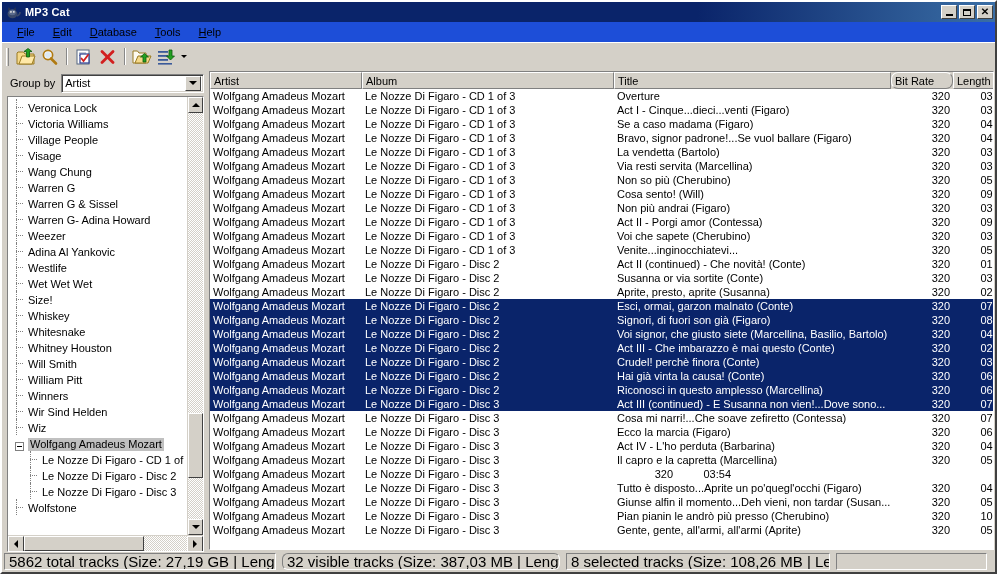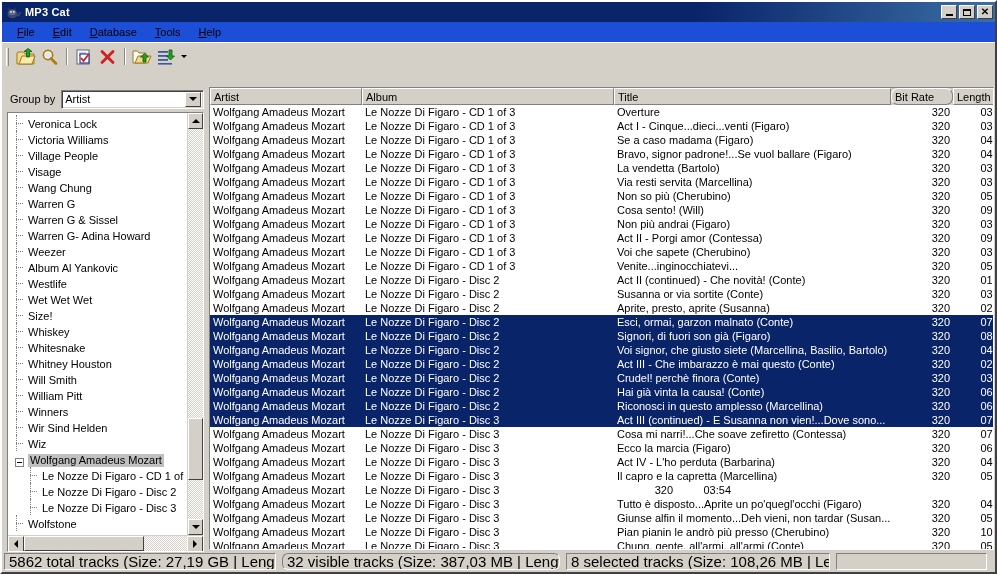--- a/index.html
+++ b/index.html
@@ -95,21 +95,21 @@
   }
   .tb-arrow:after {
     content: ""; width: 0; height: 0;
     border-left: 3px solid transparent; border-right: 3px solid transparent;
     border-top: 3px solid #000;
   }
 
   
   .body {
     flex: 1 1 auto; display: flex;
-    padding: 0 0 0 2px; min-height: 0; margin-top: 16px;
+    padding: 0 0 0 2px; min-height: 0;
   }
   .left-pane {
     width: 205px; flex: 0 0 205px;
     display: flex; flex-direction: column;
     padding-right: 2px; min-height: 0;
   }
   .groupby-row {
     height: 26px; flex: 0 0 26px;
     display: flex; align-items: center;
     padding-left: 6px;
@@ -451,21 +451,21 @@
               <div class="tnode">
                 <span class="hit"></span>
                 <span class="tlabel">Warren G- Adina Howard</span>
               </div>
               <div class="tnode">
                 <span class="hit"></span>
                 <span class="tlabel">Weezer</span>
               </div>
               <div class="tnode">
                 <span class="hit"></span>
-                <span class="tlabel">Album Al Yankovic</span>
+                <span class="tlabel">Adina Al Yankovic</span>
               </div>
               <div class="tnode">
                 <span class="hit"></span>
                 <span class="tlabel">Westlife</span>
               </div>
               <div class="tnode">
                 <span class="hit"></span>
                 <span class="tlabel">Wet Wet Wet</span>
               </div>
               <div class="tnode">
@@ -795,21 +795,21 @@
             <div class="cell c-artist">Wolfgang Amadeus Mozart</div>
             <div class="cell c-album">Le Nozze Di Figaro - Disc 3</div>
             <div class="cell c-title">Pian pianin le andrò più presso (Cherubino)</div>
             <div class="cell c-bit">320</div>
             <div class="cell c-len">10:32</div>
             <div class="cell c-pad"></div>
           </div>
           <div class="lv-row">
             <div class="cell c-artist">Wolfgang Amadeus Mozart</div>
             <div class="cell c-album">Le Nozze Di Figaro - Disc 3</div>
-            <div class="cell c-title">Chung, gente, all'armi, all'armi (Conte)</div>
+            <div class="cell c-title">Gente, gente, all'armi, all'armi (Aprite)</div>
             <div class="cell c-bit">320</div>
             <div class="cell c-len">05:08</div>
             <div class="cell c-pad"></div>
           </div>
         </div>
     </div>
   </div>
 
   <div class="statusbar">
     <div class="sb-panel sb-p1">5862 total tracks (Size: 27,19 GB | Length: 404:31:54)</div>

